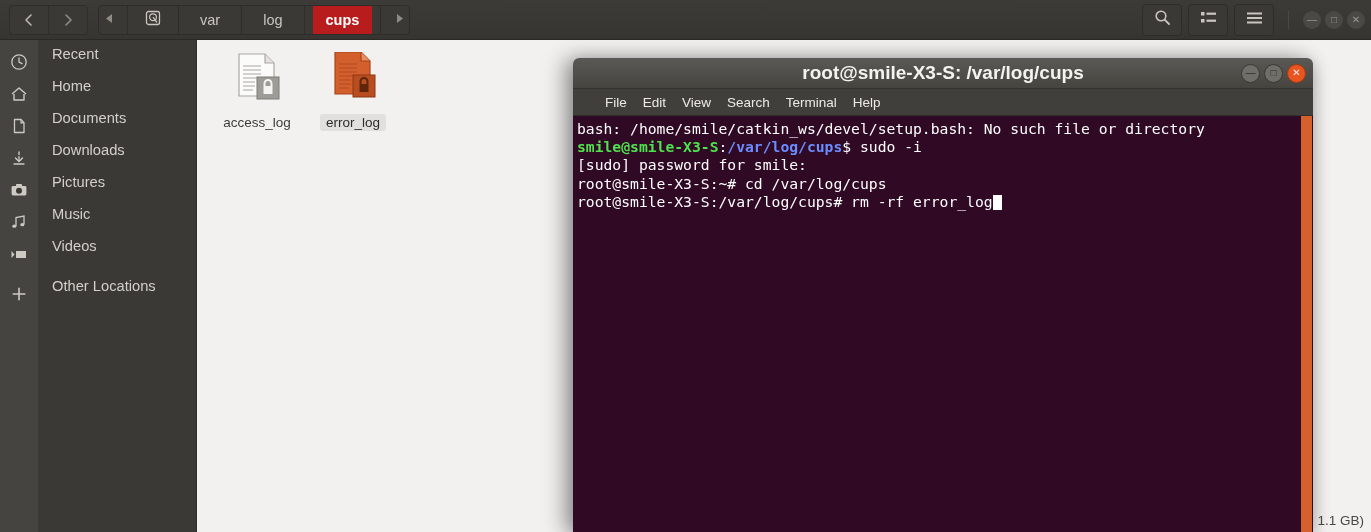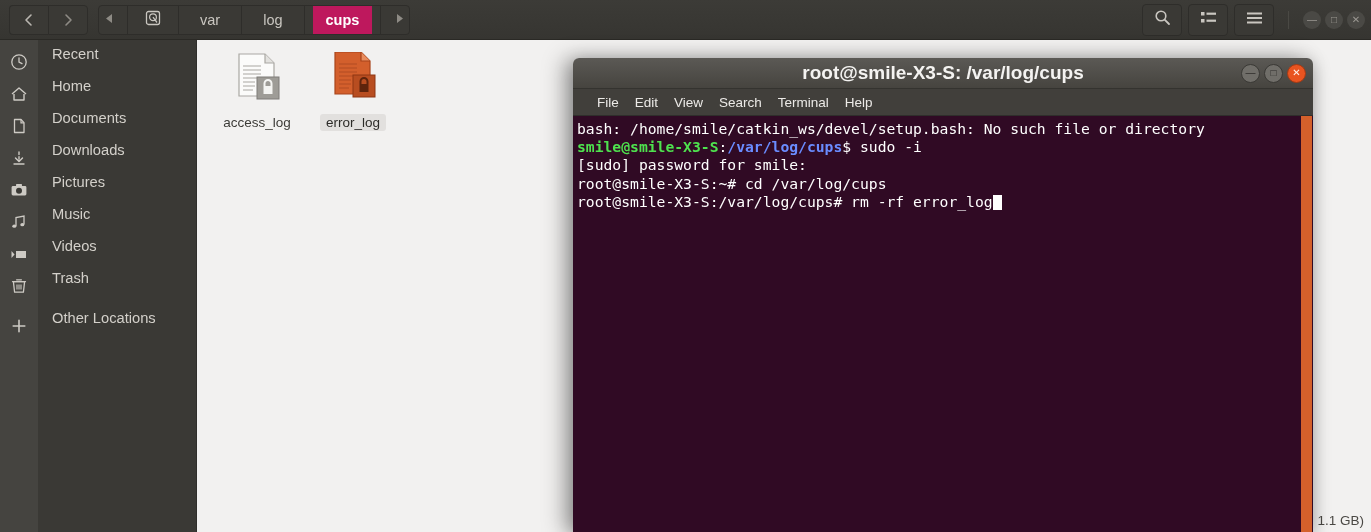--- a/index.html
+++ b/index.html
@@ -38,21 +38,21 @@
   .crumb-arrow {
     width: 20px; height: 28px; display: flex; align-items: center; justify-content: center;
     color: #8e8b85; font-size: 9px;
   }
   .crumb-sep { width: 1px; height: 28px; background: #2e2d2a; }
   .crumb {
     height: 28px; padding: 0 13px; display: flex; align-items: center;
     color: #c9c6c0; font-size: 14.5px; white-space: nowrap;
   }
   .crumb.icon-crumb { padding: 0 9px; }
-  .crumb.active { background: #be185d; color: #ffffff; font-weight: bold; }
+  .crumb.active { background: #b91c1c; color: #ffffff; font-weight: bold; }
 
   .header-spacer { flex: 1 1 auto; }
   .header-tools { display: flex; align-items: center; margin-right: 6px; }
   .tool-btn {
     width: 38px; height: 30px; margin-left: 6px;
     background: #3a3935; border: 1px solid #2e2d2a; border-radius: 4px;
     display: flex; align-items: center; justify-content: center; color: #c9c6c0;
   }
   .wbtn-group { display:flex; align-items:center; margin-left: 14px; padding-left: 10px; border-left: 1px solid #4a4944;}
   .wbtn {
@@ -127,21 +127,21 @@
   .tw {
     width: 17px; height: 17px; border-radius: 50%; margin-left: 4px;
     display: flex; align-items: center; justify-content: center;
     font-size: 10px; line-height: 1; color: #2e2d2a;
     background: #706e69; border: 1px solid #3a3935;
   }
   .tw.close { background: #e95420; color: #fff4ee; border-color: #a63a14; }
 
   .term-menu {
     height: 26px; background: #413f3b;
-    display: flex; align-items: center; padding-left: 16px;
+    display: flex; align-items: center; padding-left: 24px;
     border-bottom: 1px solid #2f2e2b;
   }
   .term-menu-item {
     font-size: 13.5px; color: #eceae7; padding: 0 8px;
   }
 
   .term-body {
     position: relative;
     height: 418px; background: #300a24;
     padding: 4px 0 0 2px;
@@ -333,31 +333,20 @@
       <div class="side-item">
         <span class="side-icon">
           <svg width="18" height="18" viewBox="0 0 18 18">
               <rect x="6" y="6" width="10" height="7" fill="#cdcac4"></rect>
               <path d="M1.5 6 L4.6 9.5 L1.5 13 Z" fill="#cdcac4"></path>
             </svg>
         </span>
         <span class="side-label">Videos</span>
       </div>
 
-      <div class="side-item">
-        <span class="side-icon">
-          <svg width="18" height="18" viewBox="0 0 18 18">
-              <path d="M3.4 4.6 L14.6 4.6 L13.4 15.2 L4.6 15.2 Z" fill="none" stroke="#cdcac4" stroke-width="1.3" stroke-linejoin="round"></path>
-              <path d="M2.6 4.6 L15.4 4.6" stroke="#cdcac4" stroke-width="1.4" stroke-linecap="round"></path>
-              <path d="M7 7.4 L7 12.6 M9 7.4 L9 12.6 M11 7.4 L11 12.6" stroke="#cdcac4" stroke-width="1.1"></path>
-              <path d="M6.6 2.8 L11.4 2.8" stroke="#cdcac4" stroke-width="1.3" stroke-linecap="round"></path>
-            </svg>
-        </span>
-        <span class="side-label">Trash</span>
-      </div>
 
       <div class="side-gap"></div>
 
       <div class="side-item">
         <span class="side-icon">
           <svg width="18" height="18" viewBox="0 0 18 18">
               <path d="M9 3.2 L9 14.8 M3.2 9 L14.8 9" stroke="#cdcac4" stroke-width="1.6" stroke-linecap="round"></path>
             </svg>
         </span>
         <span class="side-label">Other Locations</span>

